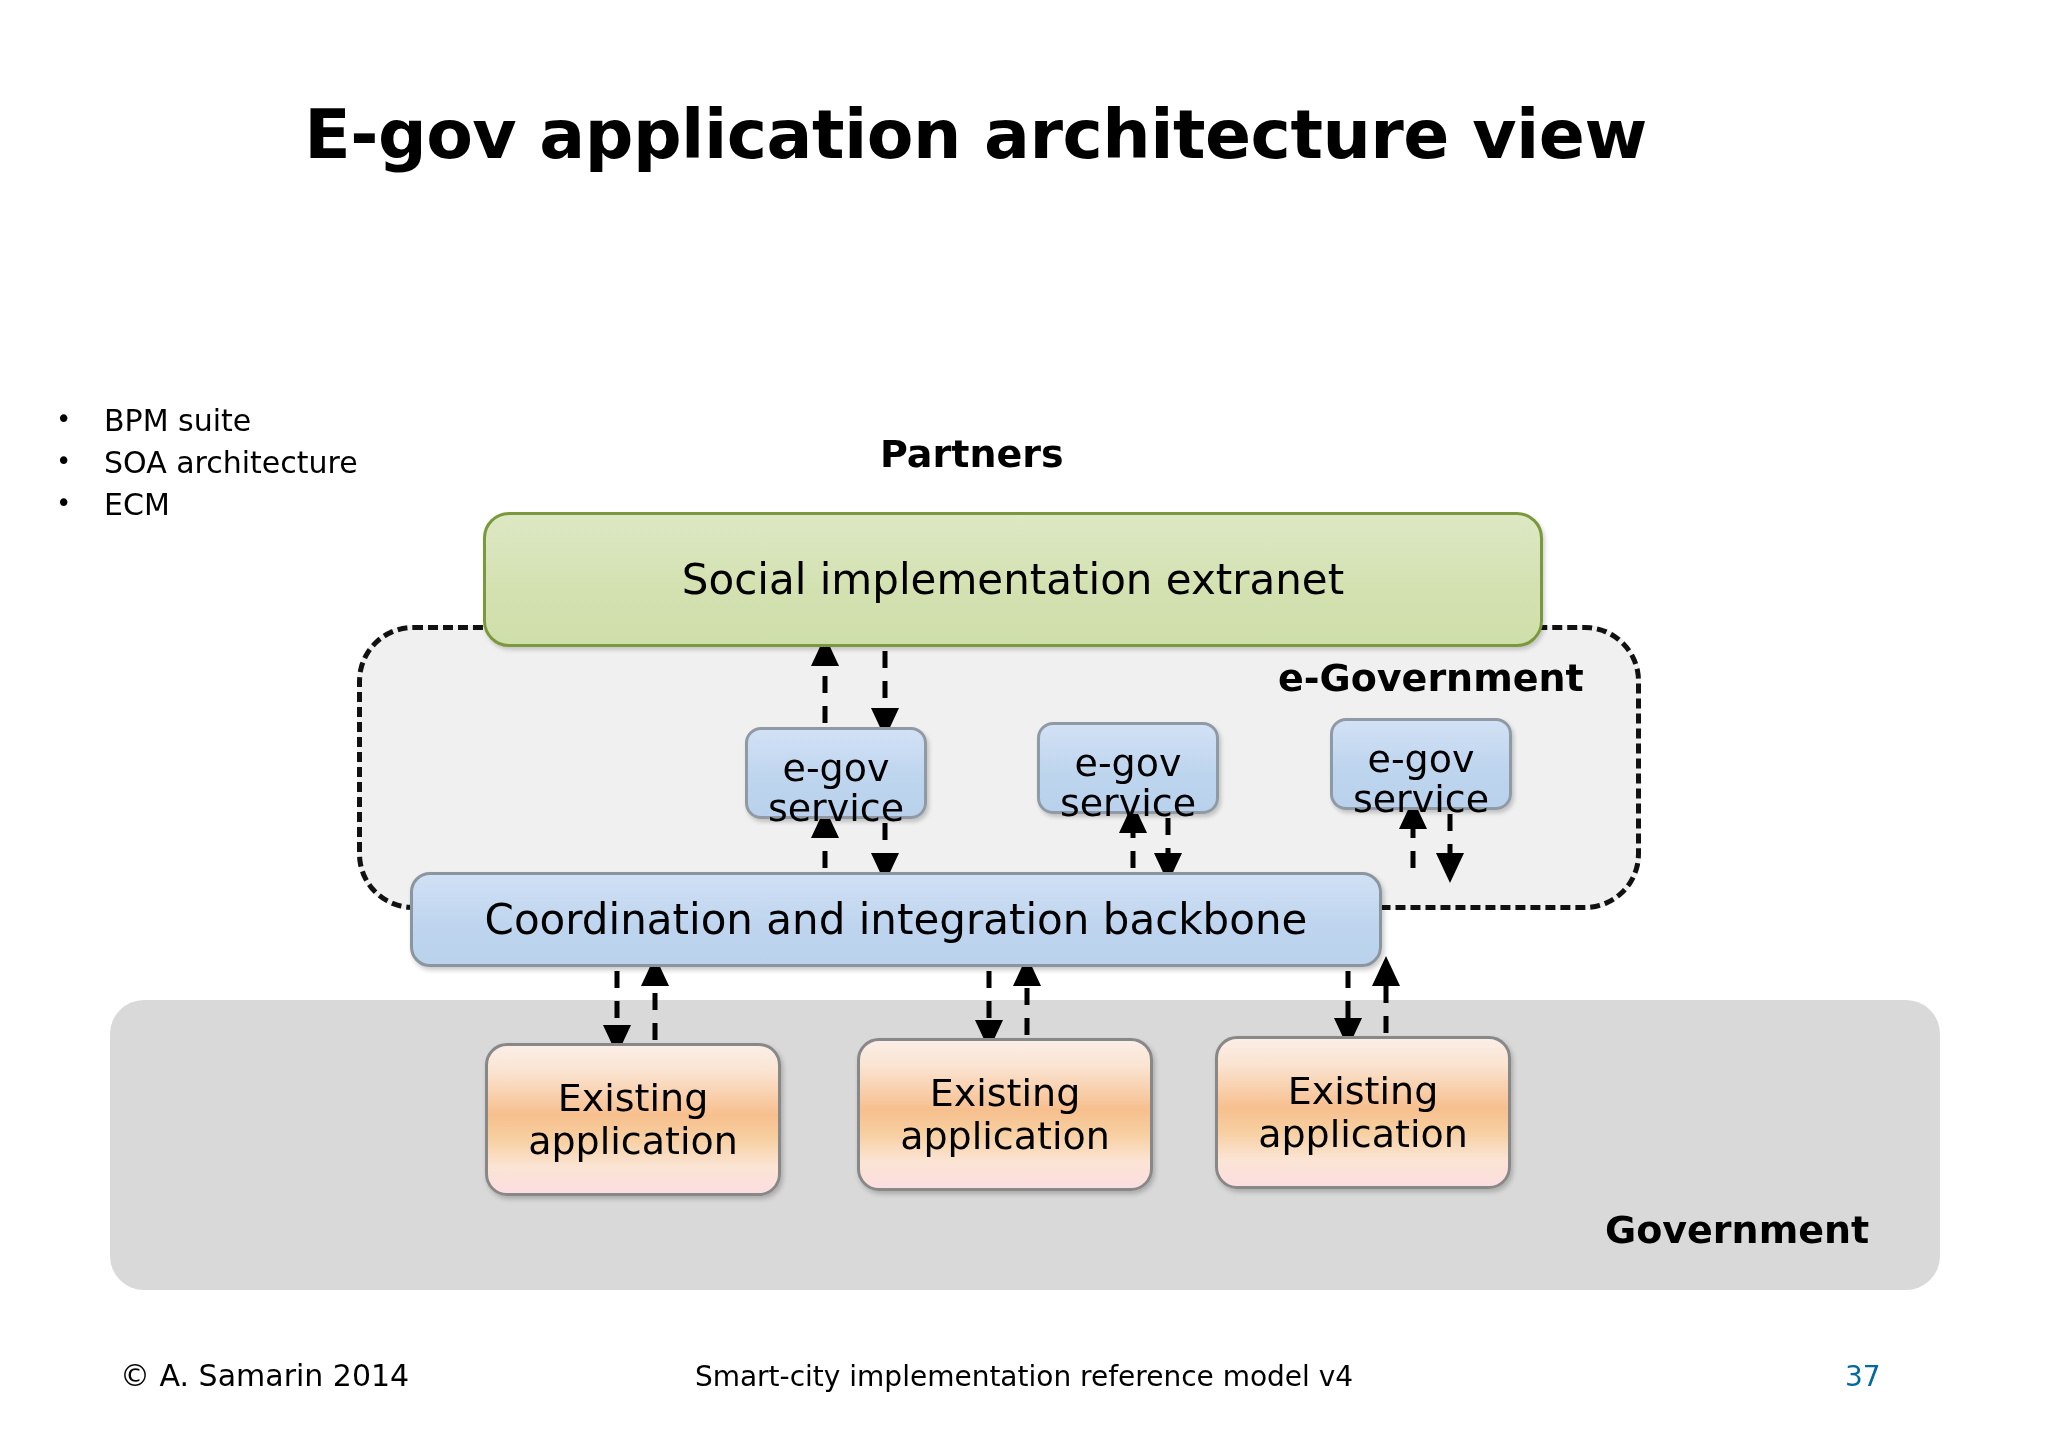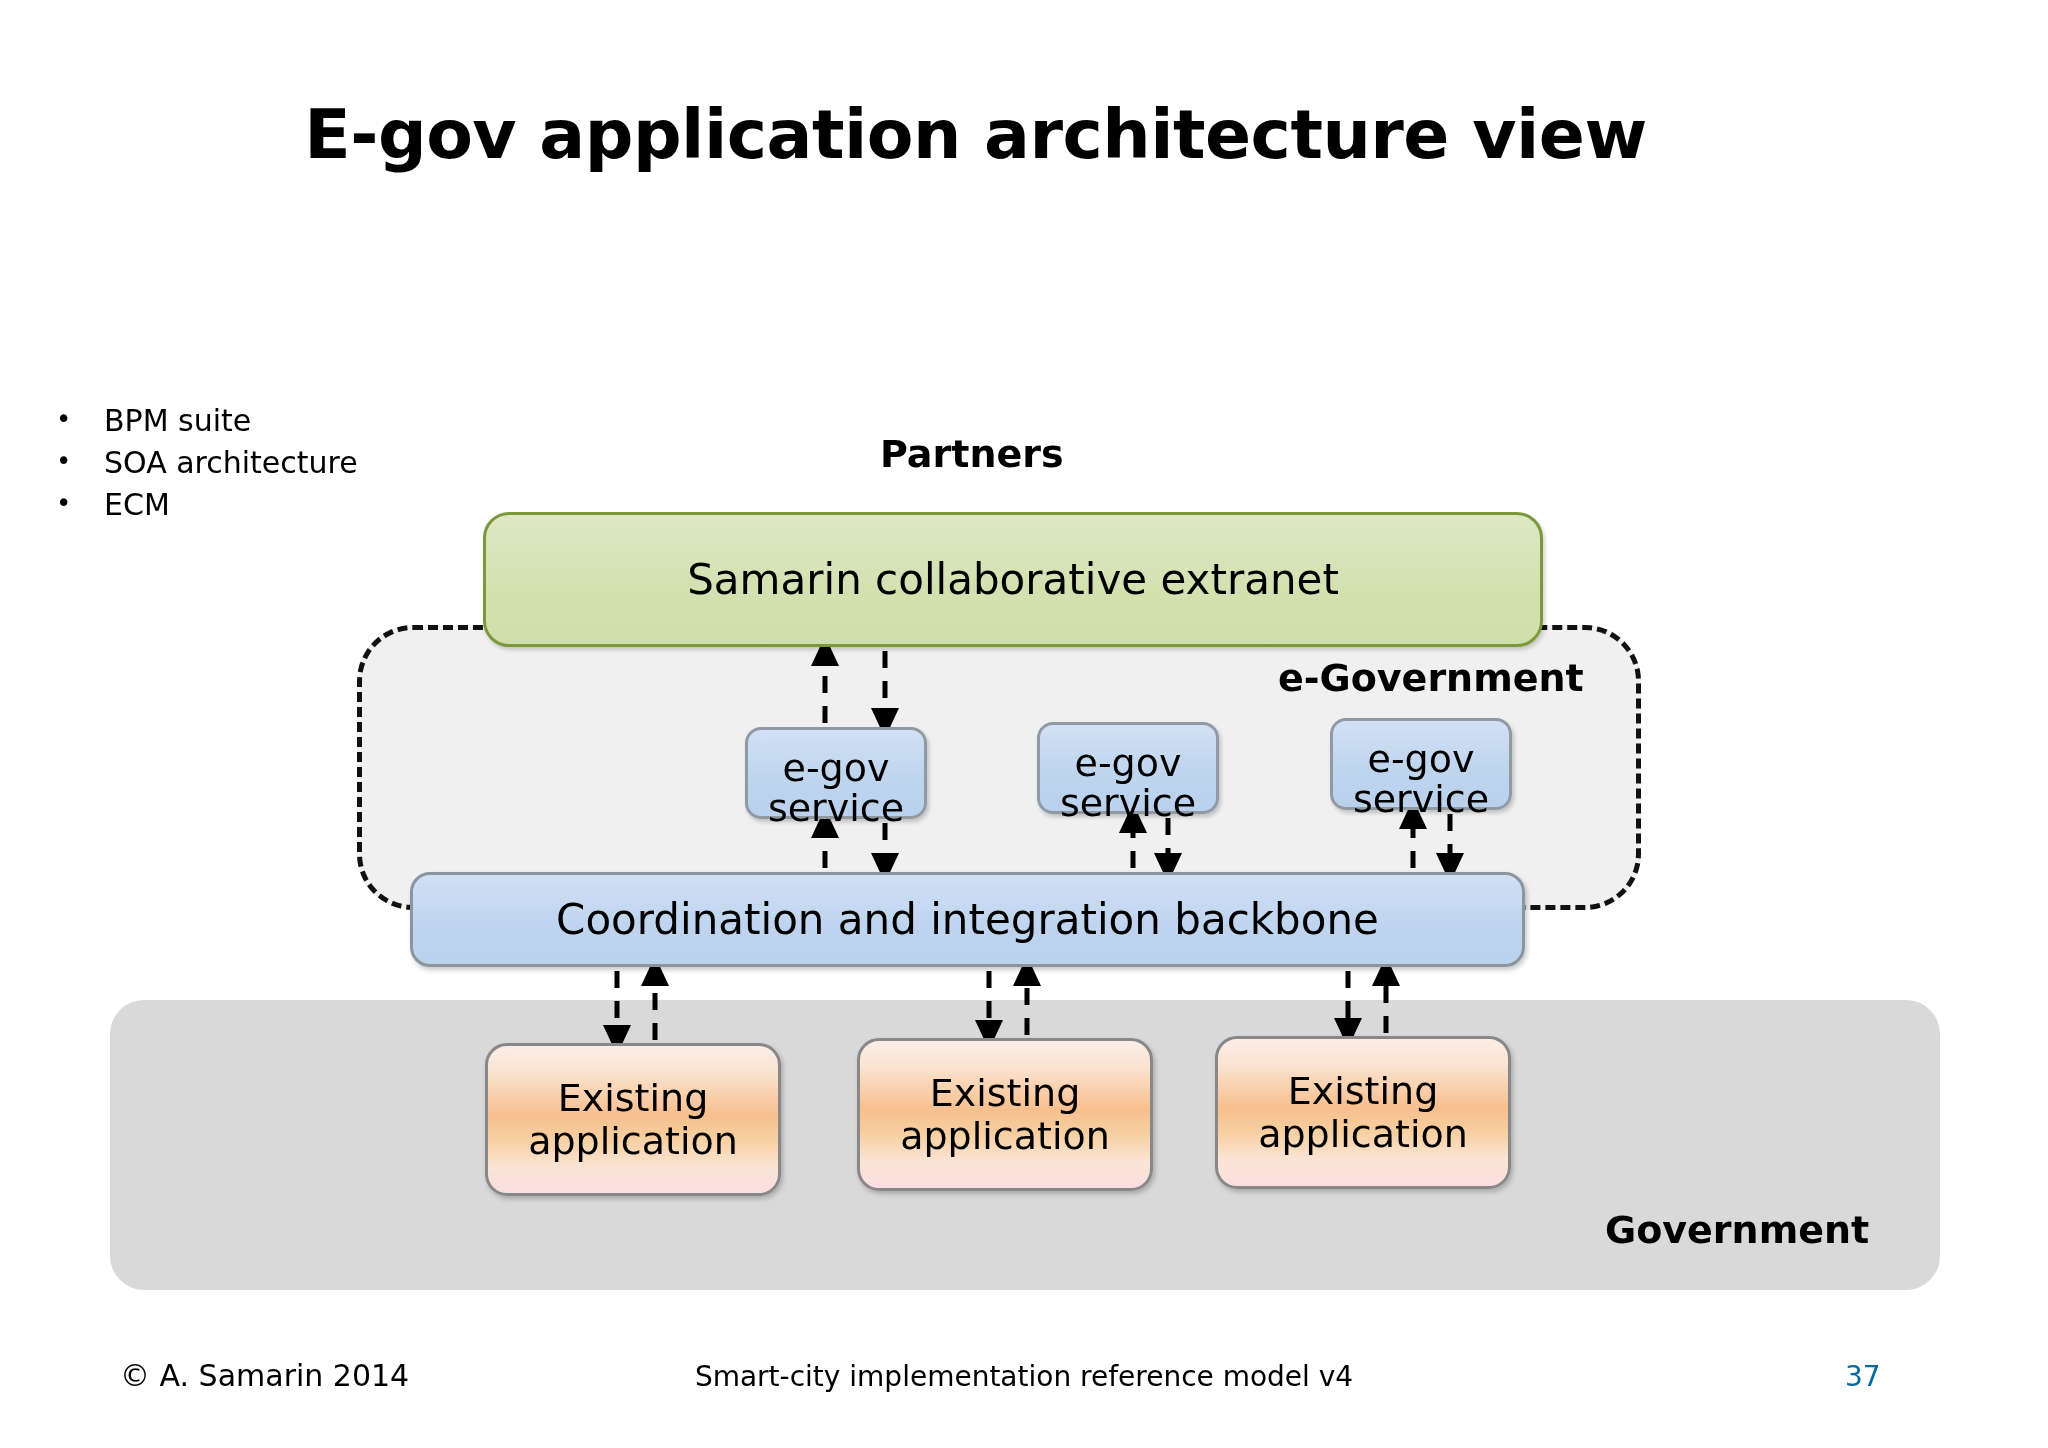--- a/index.html
+++ b/index.html
@@ -155,21 +155,21 @@
     top: 16px;
     white-space: nowrap;
   }
   .svc-1 { left: 745px;  top: 727px; }
   .svc-2 { left: 1037px; top: 722px; }
   .svc-3 { left: 1330px; top: 718px; }
 
   .box-backbone {
     left: 410px;
     top: 872px;
-    width: 1115px;
+    width: 972px;
     height: 95px;
     background: linear-gradient(180deg, #d0e0f4 0%, #bfd5ef 55%, #bad2ec 100%);
     border: 3px solid #8b95a0;
     border-radius: 20px;
     font-size: 42px;
     box-shadow: 2px 3px 5px rgba(0,0,0,0.22);
     z-index: 5;
   }
 
   .box-app {
@@ -283,21 +283,21 @@
 
     <line x1="989" y1="971" x2="989" y2="1035"></line>
     <line x1="1027" y1="1035" x2="1027" y2="971"></line>
 
     <line x1="1348" y1="971" x2="1348" y2="1033"></line>
     <line x1="1386" y1="1033" x2="1386" y2="971"></line>
   </g>
 </svg>
 
 <div class="box box-extranet">
-  <span>Samarin collaborative extranet</span>
+  <span>Social implementation extranet</span>
 </div>
 
 <div class="box box-service svc-1">
   <span class="svc-text">
     <span>e-gov</span><br>
     <span>service</span>
   </span>
 </div>
 <div class="box box-service svc-2">
   <span class="svc-text">

